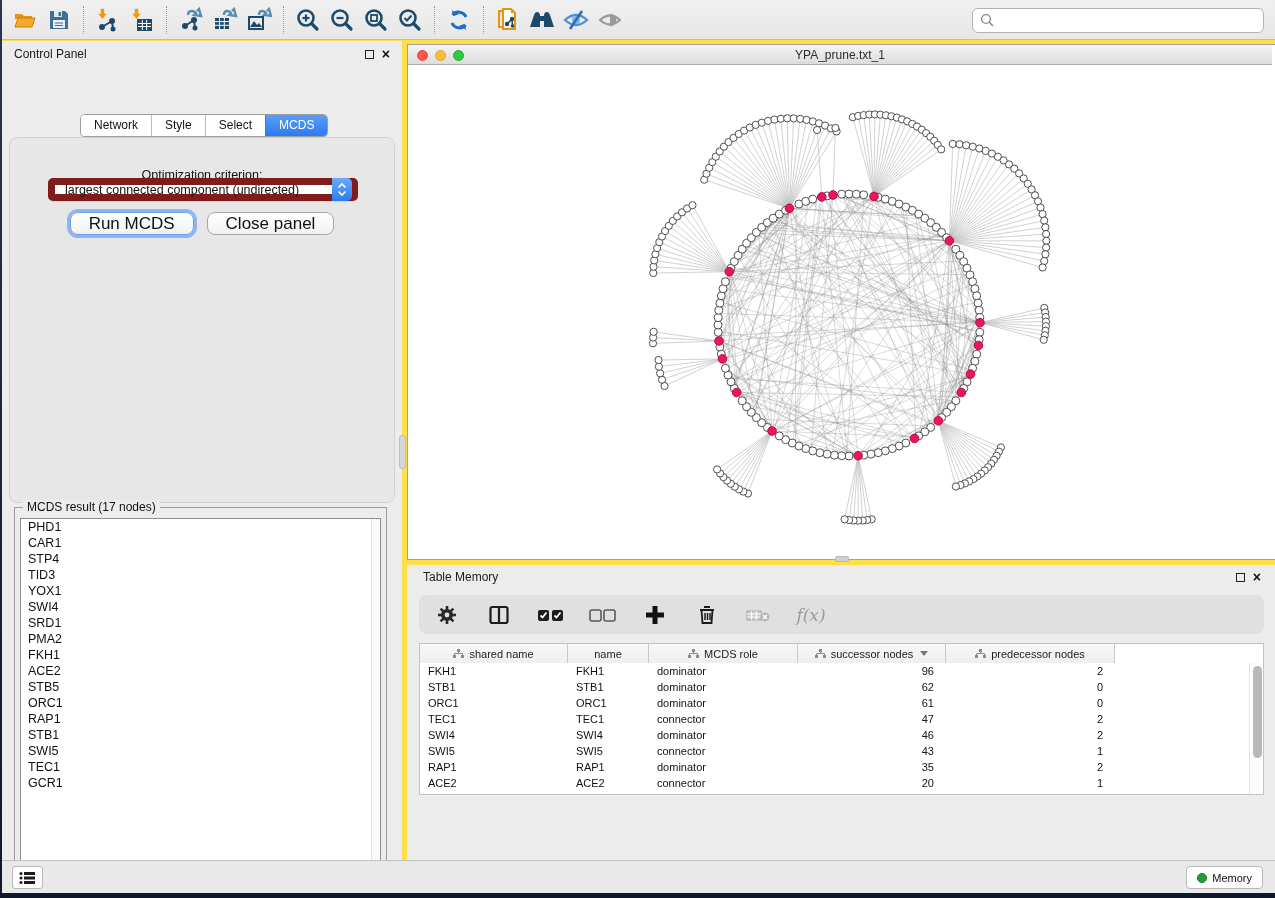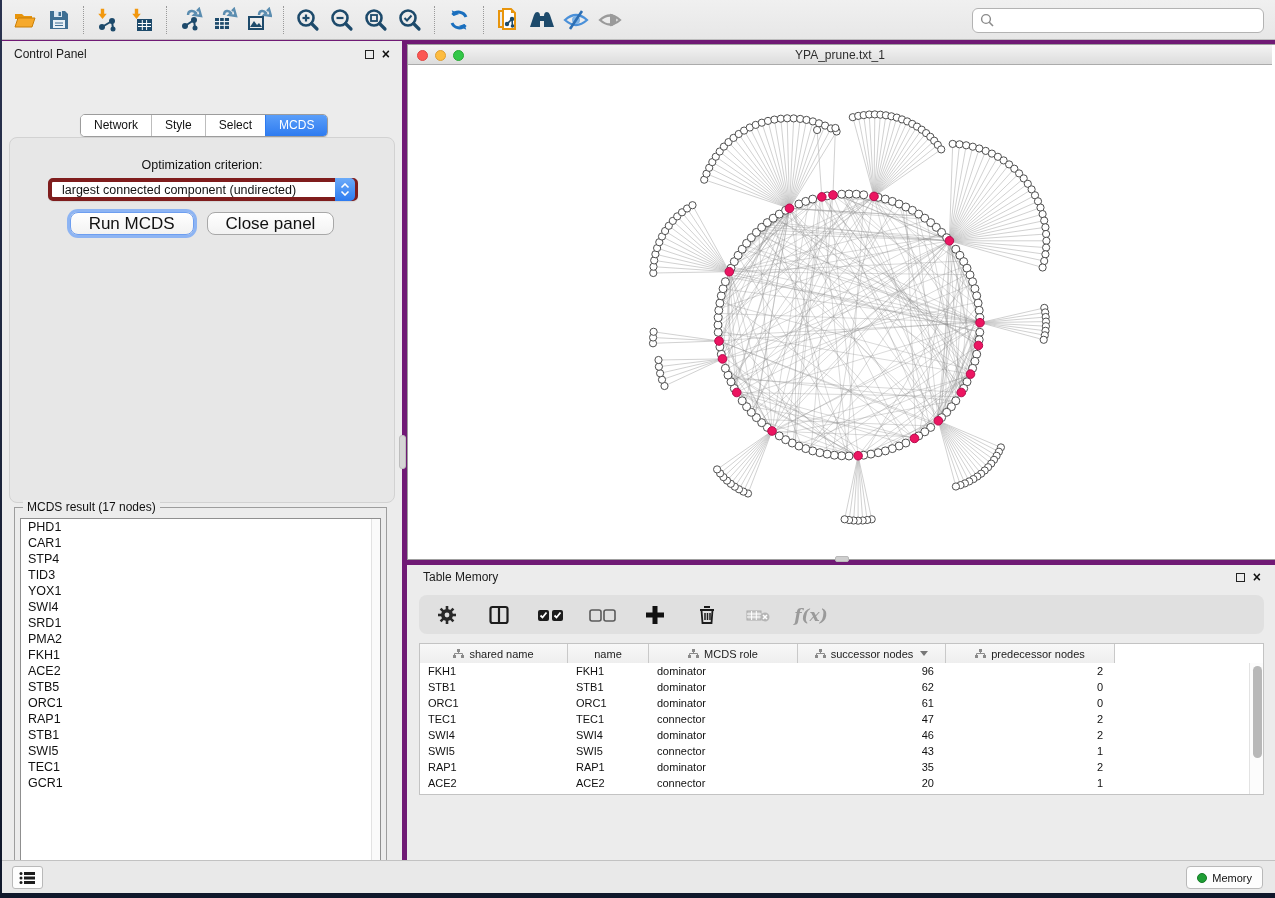--- a/index.html
+++ b/index.html
@@ -1,18 +1,18 @@
 <!DOCTYPE html>
 <html><head>
 <meta charset="utf-8">
 <style>
   * { margin:0; padding:0; box-sizing:border-box; }
   html,body { width:1275px; height:898px; overflow:hidden; }
   body { font-family:"Liberation Sans", sans-serif; background:linear-gradient(180deg,#2a3350 0%,#1a2238 60%,#10182b 100%); position:relative; }
-  #app { position:absolute; left:2px; top:0; right:0; bottom:5px; background:#701a75; }
+  #app { position:absolute; left:2px; top:0; right:0; bottom:5px; background:#fde047; }
 
   
   #toolbar { position:absolute; left:0; top:0; right:0; height:40px; background:linear-gradient(#f0f0f0,#e7e7e7); border-bottom:1px solid #bdbdbd; display:flex; align-items:center; padding:0 6px; }
   .tbtn { width:34px; height:32px; display:flex; align-items:center; justify-content:center; border-radius:4px; }
   .tsep { width:1px; height:28px; border-left:1px dotted #9a9a9a; margin:0 7px; }
   #search-box { position:absolute; right:11px; top:8px; width:292px; height:25px; background:#fff; border:1px solid #b3b3b3; border-radius:6px; display:flex; align-items:center; padding:0 7px; }
   #search-box svg { flex:0 0 auto; }
   #search-input { border:none; outline:none; flex:1; height:20px; font-size:12px; background:transparent; margin-left:5px; }
 
   
@@ -20,22 +20,22 @@
   #cp-titlebar { position:absolute; left:0; top:0; right:0; height:26px; display:flex; align-items:center; padding:0 12px; }
   .panel-title { font-size:12px; color:#1c1c1c; }
   .win-ctrls { margin-left:auto; display:flex; align-items:center; gap:8px; }
   .float-box { width:9px; height:9px; border:1.5px solid #222; display:inline-block; }
   .close-x { font-size:14px; font-weight:bold; color:#111; line-height:10px; }
   #cp-tabs { position:absolute; left:78px; top:73px; display:inline-flex; border:1px solid #9c9c9c; border-radius:5px; overflow:hidden; background:#fff; height:23px; box-shadow:0 1px 1px rgba(0,0,0,.12); }
   .cp-tab { font-size:12px; color:#111; padding:0 13px; line-height:21px; border-left:1px solid #bdbdbd; background:#fff; }
   .cp-tab:first-child { border-left:none; }
   .cp-tab.sel { background:linear-gradient(#5a9ef9,#2e7bf0); color:#fff; border-left-color:#2e7bf0; }
   #cp-inner { position:absolute; left:7px; right:7px; top:96px; height:366px; background:#e7e7e7; border:1px solid #d2d2d2; border-radius:8px; }
-  #opt-label { position:absolute; left:0; right:0; top:20px; text-align:center; font-size:12.5px; color:#111; }
-  #criterion { position:absolute; left:38px; top:40px; width:310px; height:23px; background:#fff; border:4px solid #7f1d1d; border-radius:5px; display:flex; align-items:center; box-shadow:0 1px 1px rgba(0,0,0,.08); }
+  #opt-label { position:absolute; left:0; right:0; top:30px; text-align:center; font-size:12.5px; color:#111; }
+  #criterion { position:absolute; left:38px; top:40px; width:310px; height:23px; background:#fff; border:7px solid #7f1d1d; border-radius:5px; display:flex; align-items:center; box-shadow:0 1px 1px rgba(0,0,0,.08); }
   #criterion .val { flex:1; font-size:12.5px; padding-left:10px; color:#111; white-space:nowrap; overflow:hidden; }
   #criterion .stepper { width:20px; height:23px; margin:-1px -1px -1px 0; background:linear-gradient(#6babf9,#2d7bf0); border-radius:0 5px 5px 0; display:flex; flex-direction:column; align-items:center; justify-content:center; gap:1px; }
   .btn-row { position:absolute; left:0; right:0; top:74px; display:flex; justify-content:center; gap:13px; }
   .mac-btn { height:23px; background:linear-gradient(#ffffff,#f2f2f2); border:1px solid #a8a8a8; border-radius:8px; font-size:17px; color:#111; padding:0 18px; line-height:21px; }
   .mac-btn.focused { box-shadow:0 0 0 3px rgba(92,152,249,.65); border-color:#6d9ef0; }
   #mcds-fieldset { position:absolute; left:12px; top:466px; width:373px; height:372px; border:1px solid #9d9d9d; }
   #mcds-legend { position:absolute; left:8px; top:-8px; background:#ececec; padding:0 4px; font-size:12px; color:#111; }
   #mcds-list { position:absolute; left:5px; top:10px; right:5px; bottom:5px; background:#fff; border:1px solid #8f8f8f; overflow:hidden; }
   .mcds-item { font-size:12.5px; color:#111; line-height:16px; padding-left:7px; }
   #mcds-scroll-track { position:absolute; right:0; top:0; bottom:0; width:9px; background:#fafafa; border-left:1px solid #e2e2e2; }
@@ -50,21 +50,21 @@
   .tl { position:absolute; top:4.5px; width:11px; height:11px; border-radius:50%; }
   .tl.red { left:9px; background:#fc5753; border:1px solid #df4744; }
   .tl.yellow { left:27px; background:#fdbc40; border:1px solid #de9f34; }
   .tl.green { left:45px; background:#33c748; border:1px solid #27aa35; }
   #net-title { position:absolute; left:0; right:0; top:3px; text-align:center; font-size:12px; color:#2e2e2e; }
   #netsvg { position:absolute; left:0; top:20px; }
 
   
   #table-panel { position:absolute; left:405px; top:565px; width:870px; height:295px; background:#ececec; }
   #tp-titlebar { position:absolute; left:0; top:0; right:0; height:24px; display:flex; align-items:center; padding:0 16px; }
-  #tp-toolbar { position:absolute; left:12px; right:13px; top:30px; height:39px; background:#e0e0e0; border-radius:8px; display:flex; align-items:center; padding:0 10px; gap:16px;font-weight:bold; }
+  #tp-toolbar { position:absolute; left:12px; right:13px; top:30px; height:39px; background:#e0e0e0; border-radius:8px; display:flex; align-items:center; padding:0 10px; gap:16px; }
   .tp-btn { width:36px; height:30px; display:flex; align-items:center; justify-content:center; }
   .fx { font-family:"DejaVu Serif", serif; font-style:italic; font-size:17px; color:#9a9a9a; }
   #tbl { position:absolute; left:12px; right:13px; top:78px; bottom:65px; background:#fff; border:1px solid #c3c3c3; }
   #tbl-header { position:absolute; left:0; top:0; height:19px; display:flex; border-bottom:1px solid #c6c6c6; }
   .th { background:linear-gradient(#f8f8f8,#eeeeee); border-right:1px solid #c9c9c9; display:flex; align-items:center; justify-content:center; gap:5px; font-size:11px; color:#222; height:19px; }
   .th .th-label { white-space:nowrap; }
   .chev { width:0; height:0; border-left:4px solid transparent; border-right:4px solid transparent; border-top:5px solid #777; margin-left:2px; }
   #tbl-body { position:absolute; left:0; right:14px; top:19px; bottom:0; overflow:hidden; }
   .tr { display:flex; height:16px; }
   .td { font-size:11px; color:#111; line-height:16px; padding-left:8px; white-space:nowrap; overflow:hidden; }

